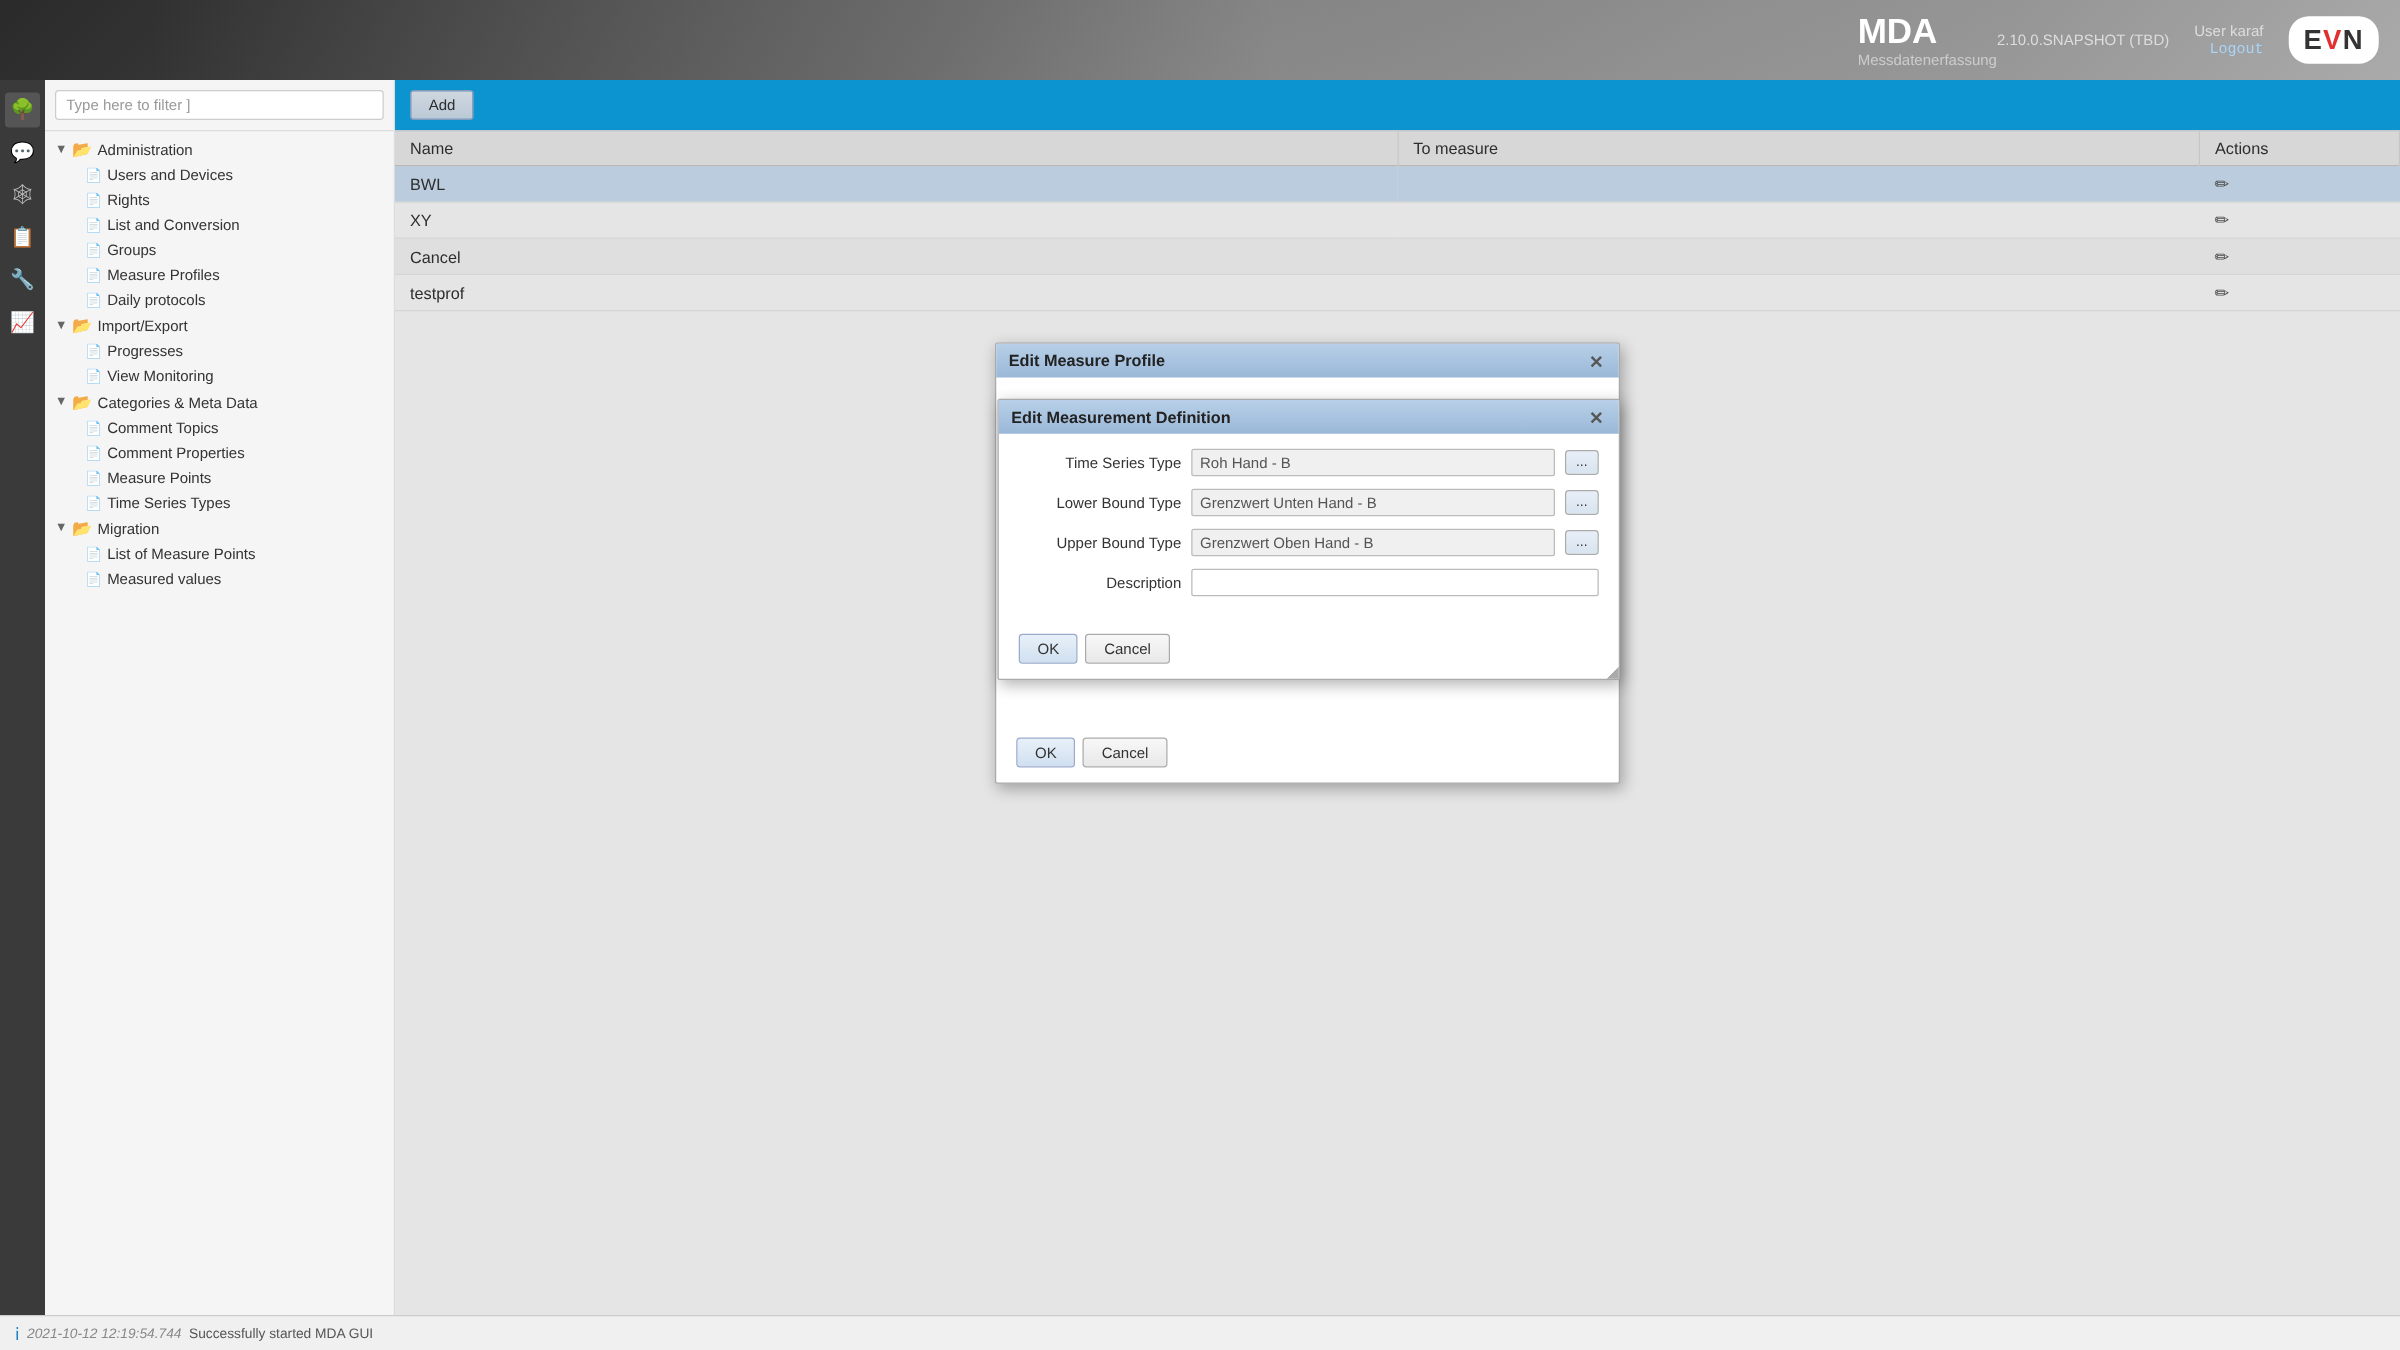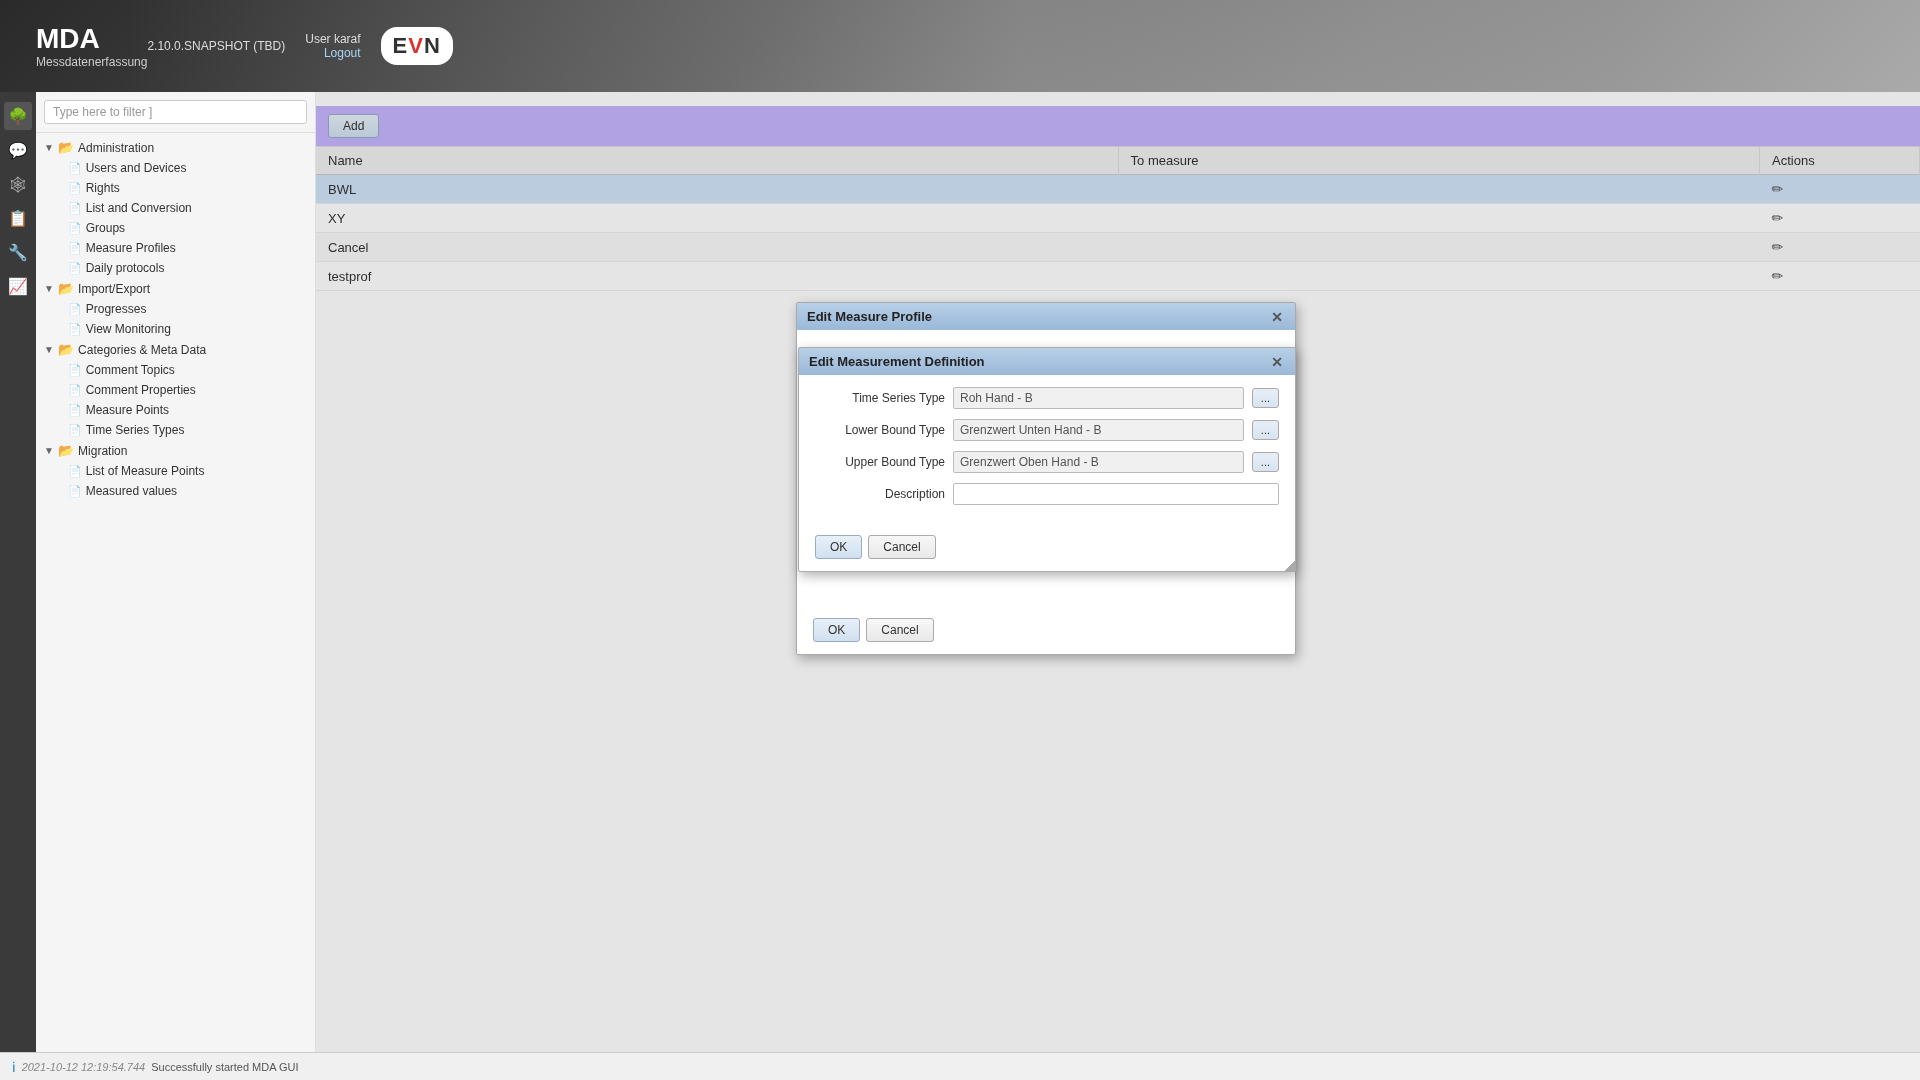--- a/index.html
+++ b/index.html
@@ -1,25 +1,25 @@
 <!DOCTYPE html>
 <html><head>
   <meta charset="utf-8">
   <style>
     * { box-sizing: border-box; margin: 0; padding: 0; }
     body { font-family: Arial, sans-serif; font-size: 13px; background: #f0f0f0; width: 1920px; height: 1080px; overflow: hidden; display: flex; flex-direction: column; }
 
     
     .topbar {
-      height: 92px;
+      height: 64px;
       background: linear-gradient(135deg, #2a2a2a 0%, #555 40%, #888 70%, #aaa 100%);
       display: flex;
       align-items: center;
-      justify-content: flex-start;
-      padding: 0 36px;
+      justify-content: flex-end;
+      padding: 0 17px;
       position: relative;
       overflow: hidden;
     }
     .topbar-bg-img {
       position: absolute;
       top: 0; left: 120px; right: 300px; bottom: 0;
       background: linear-gradient(to right, transparent, rgba(180,180,180,0.3) 30%, rgba(200,200,200,0.5) 60%, transparent);
       opacity: 0.6;
     }
     .app-title {
@@ -29,21 +29,21 @@
     .app-title .name { font-size: 28px; font-weight: bold; }
     .app-title .sub { font-size: 12px; color: #ccc; }
     .top-right {
       display: flex;
       align-items: center;
       gap: 20px;
       z-index: 1;
     }
     .version-text { color: #ddd; font-size: 12px; text-align: right; }
     .user-info { text-align: right; color: #ddd; font-size: 12px; }
-    .user-info a { color: #aad4f5; cursor: pointer; display: block; }
+    .user-info a { color: #aad4f5; cursor: pointer; display: block; font-family: Liberation Mono, monospace; }
     .logo-box {
       background: white;
       padding: 6px 12px;
       border-radius: 16px;
       font-size: 22px;
       font-weight: bold;
       color: #333;
       letter-spacing: 1px;
     }
     .logo-E { color: #333; }
@@ -136,22 +136,21 @@
       flex: 1;
       background: white;
       display: flex;
       flex-direction: column;
       overflow: hidden;
       position: relative;
     }
     .content-toolbar {
       padding: 8px 12px;
       border-bottom: 1px solid #ddd;
-      background: #c4b5fd;
-      margin-top: 14px;
+      background: #0ea5e9;
     }
     .btn {
       padding: 4px 14px;
       border: 1px solid #aaa;
       background: linear-gradient(to bottom, #f8f8f8, #e8e8e8);
       border-radius: 3px;
       cursor: pointer;
       font-size: 12px;
       color: #333;
     }

